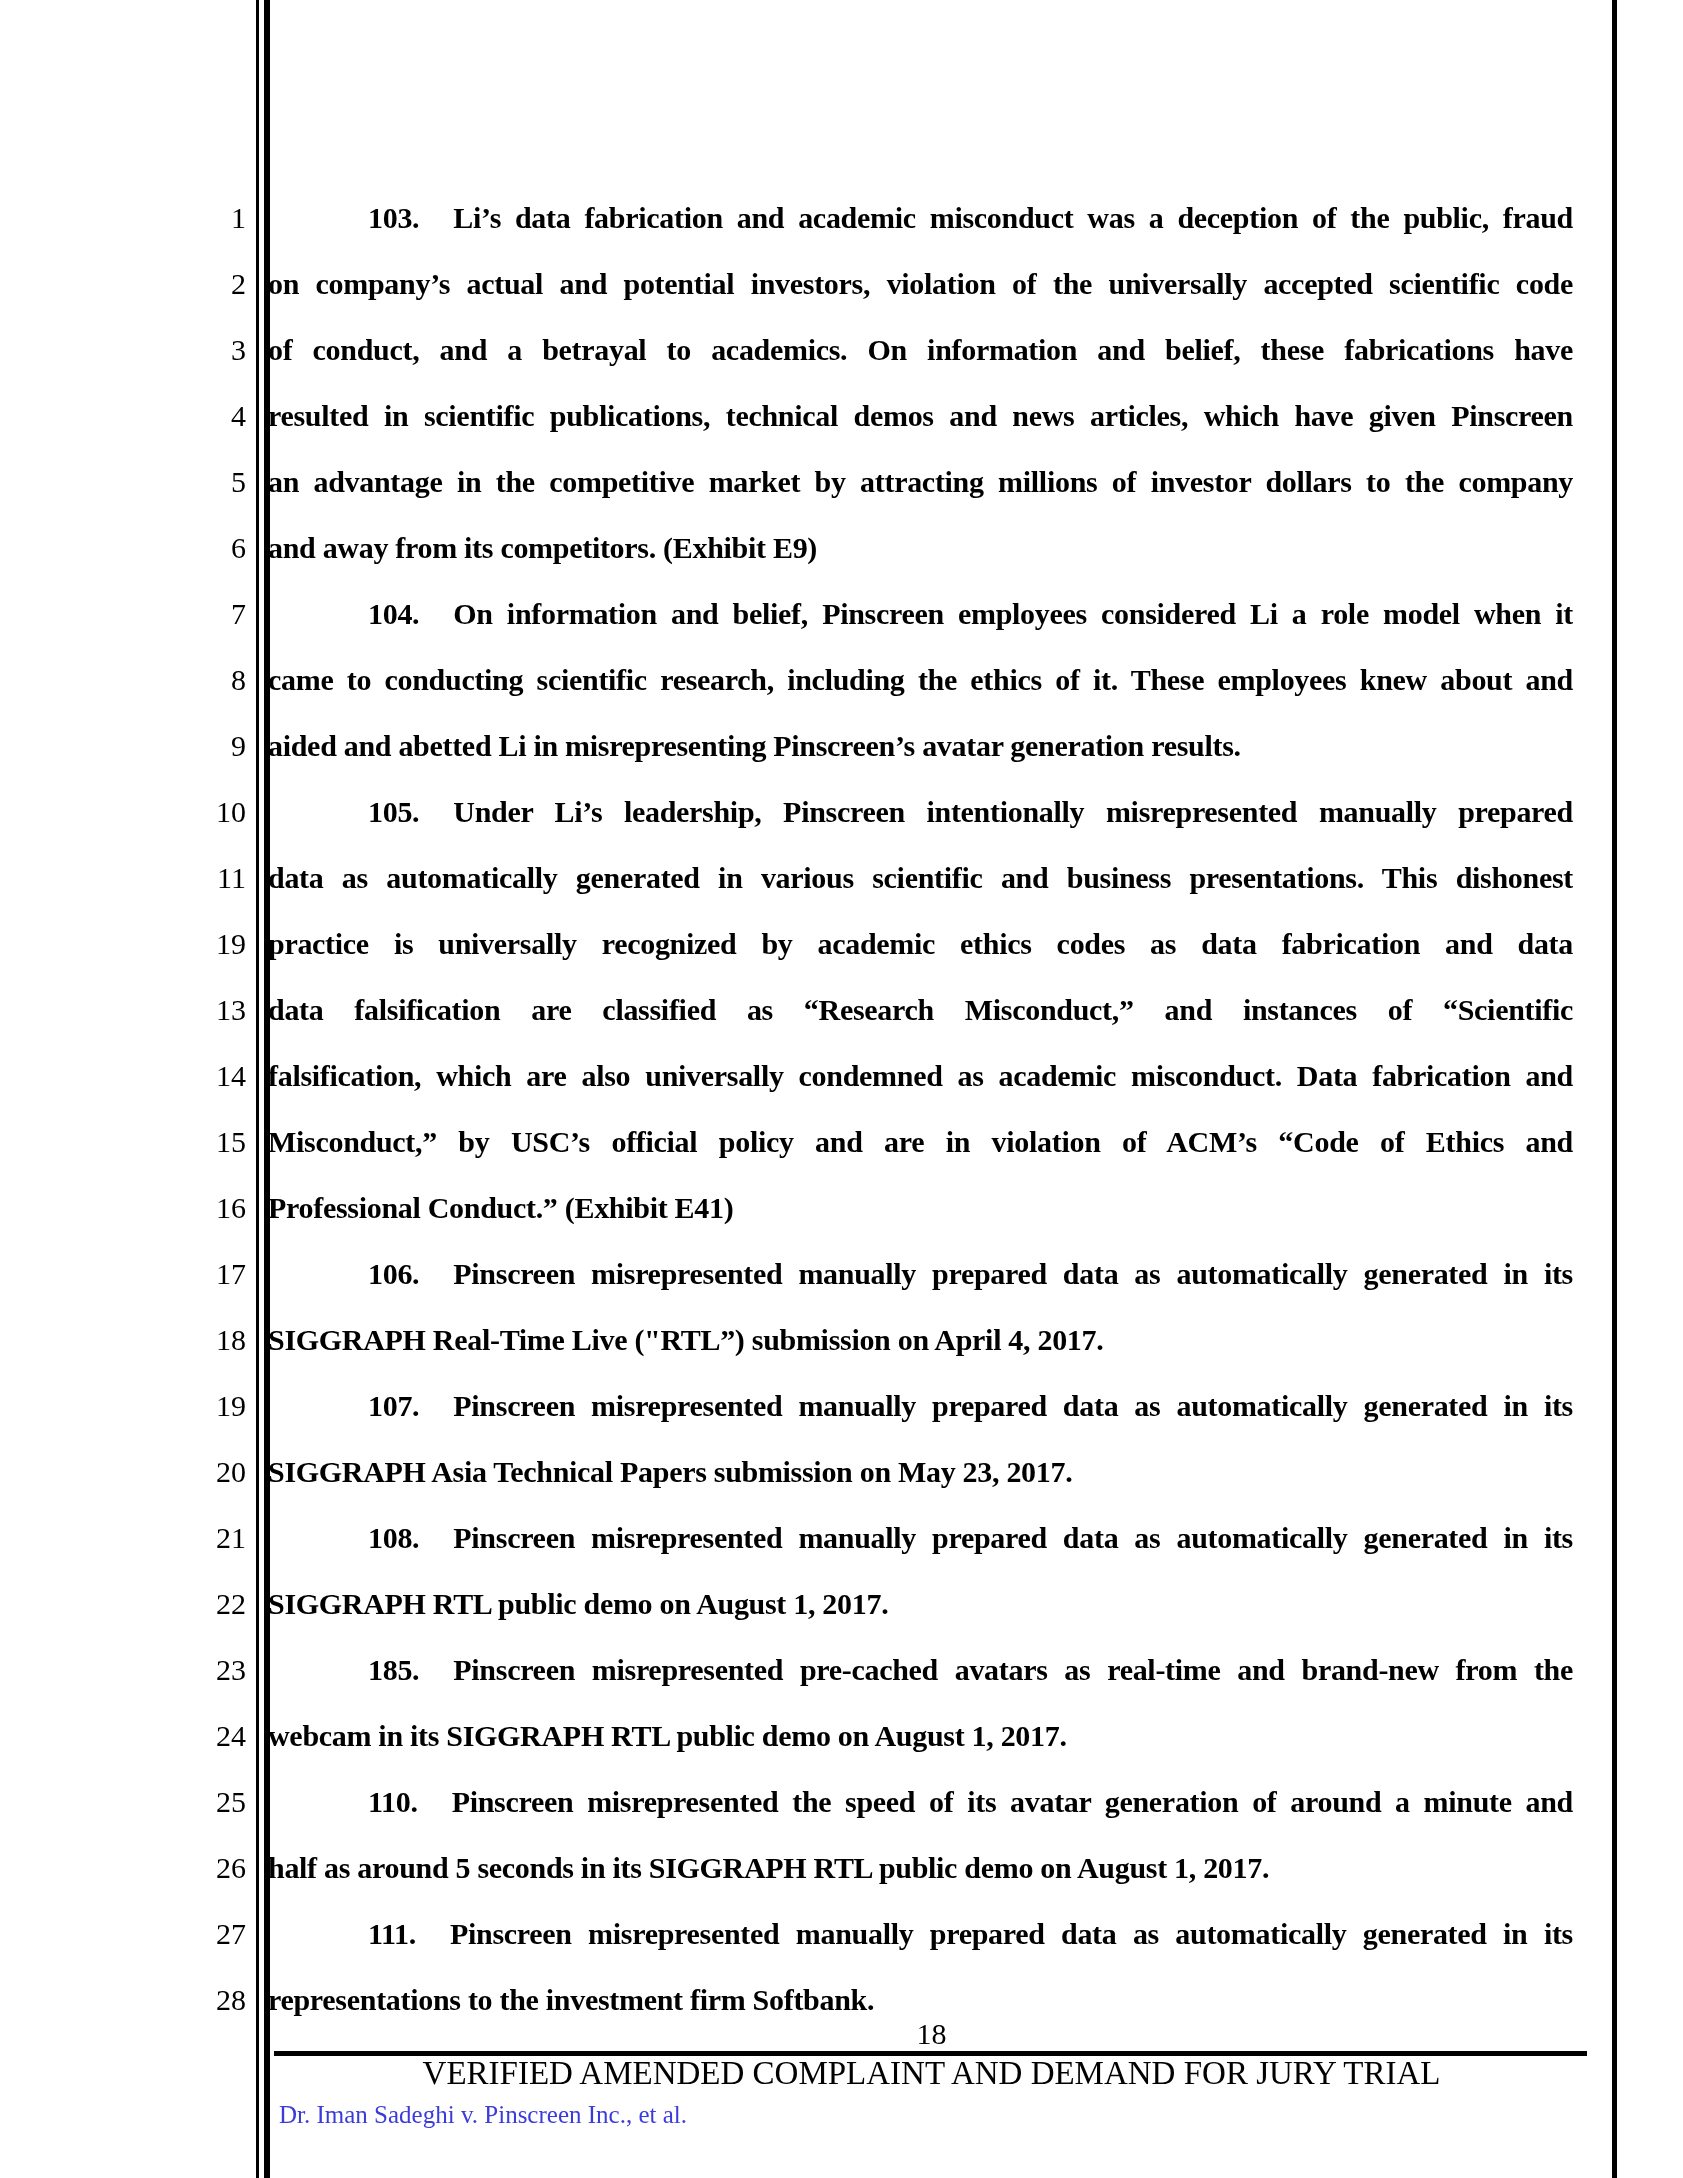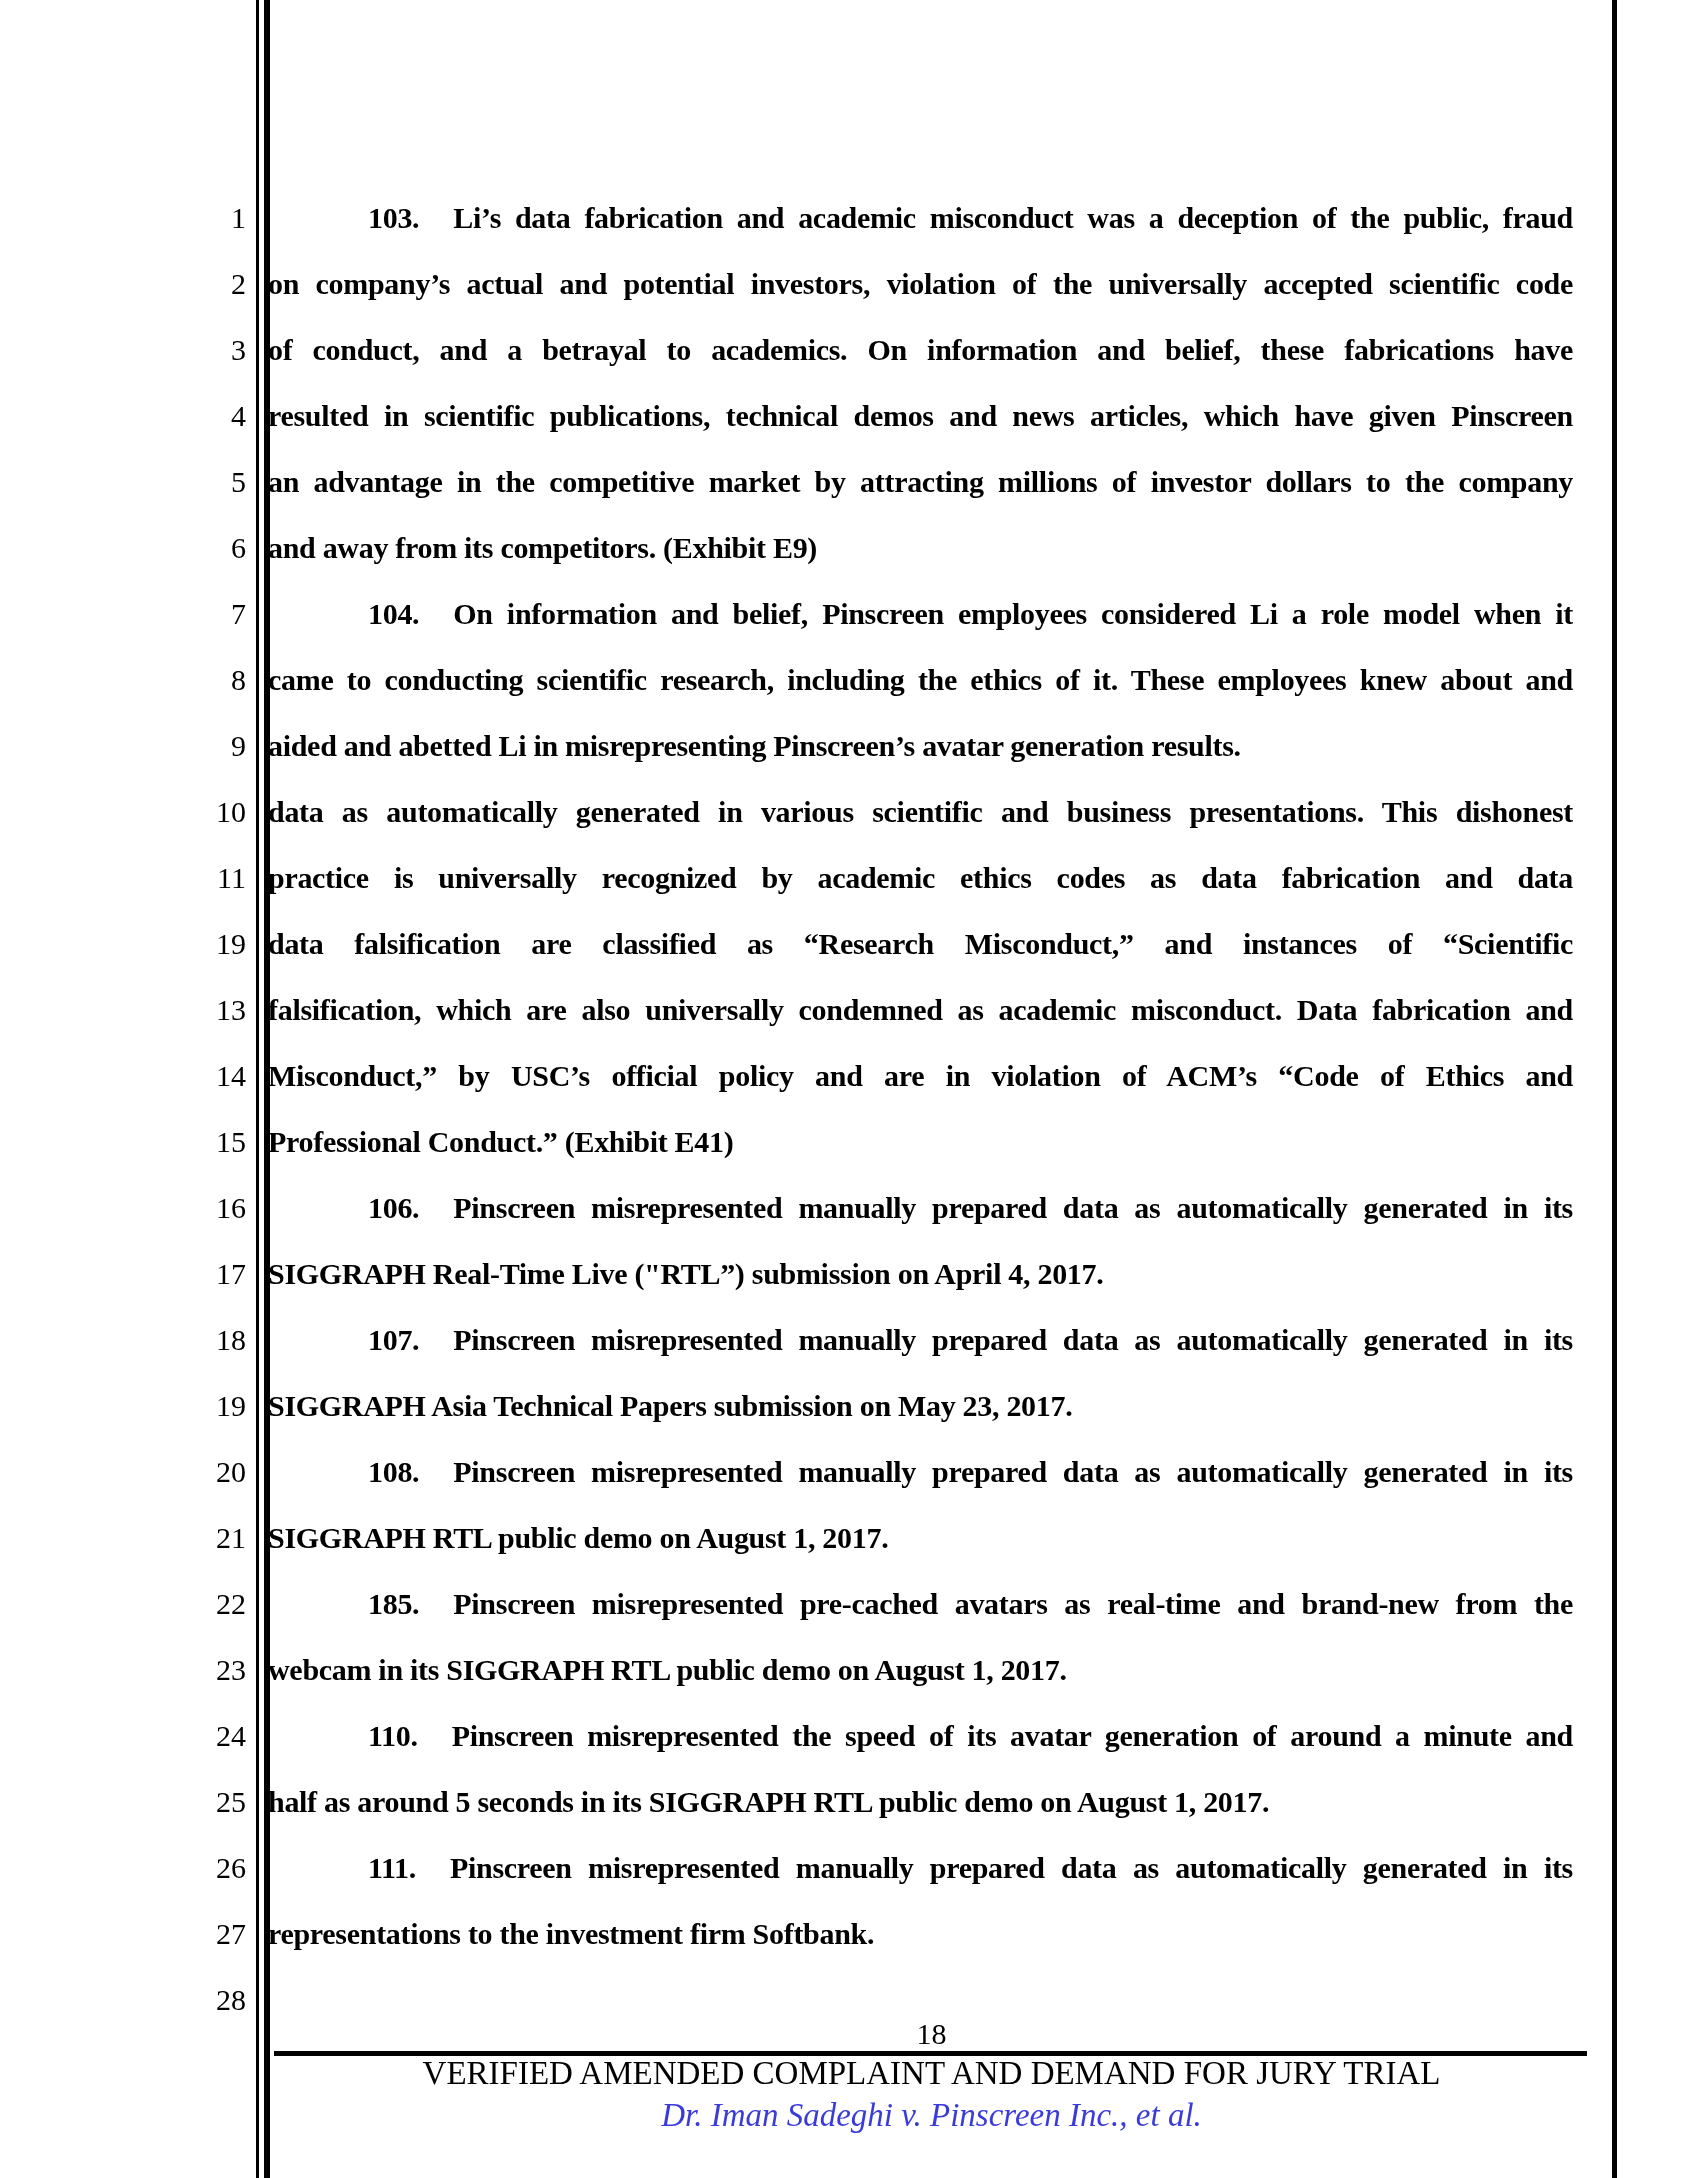--- a/index.html
+++ b/index.html
@@ -34,22 +34,22 @@
   #footer-rule {
     position:absolute; top:2051px; left:274px; width:1313px; height:5px;
     background:#000000;
   }
   #footer-title {
     position:absolute; top:2053px; left:279px; width:1305px;
     text-align:center; font-size:33px; line-height:40px;
   }
   #footer-caption {
     position:absolute; top:2093px; left:279px; width:1305px;
-    text-align:center; font-size:33px; line-height:44px;
-    font-style:italic; color:#3b3bdc;
+    text-align:left; font-size:25px; line-height:44px;
+    color:#3b3bdc;
   }
 </style>
 </head>
 <body>
 
 <div class="page">
 
   <div class="vrule" id="rule-left-outer"></div>
   <div class="vrule" id="rule-left-inner"></div>
   <div class="vrule" id="rule-right"></div>
@@ -88,20 +88,21 @@
   <div class="body-col">
     <div class="line j first"><span>103.</span><span class="ptab"></span><span>Li’s data fabrication and academic misconduct was a deception of the public, fraud</span></div>
     <div class="line j"><span>on company’s actual and potential investors, violation of the universally accepted scientific code</span></div>
     <div class="line j"><span>of conduct, and a betrayal to academics. On information and belief, these fabrications have</span></div>
     <div class="line j"><span>resulted in scientific publications, technical demos and news articles, which have given Pinscreen</span></div>
     <div class="line j"><span>an advantage in the competitive market by attracting millions of investor dollars to the company</span></div>
     <div class="line"><span>and away from its competitors. (Exhibit E9)</span></div>
     <div class="line j first"><span>104.</span><span class="ptab"></span><span>On information and belief, Pinscreen employees considered Li a role model when it</span></div>
     <div class="line j"><span>came to conducting scientific research, including the ethics of it. These employees knew about and</span></div>
     <div class="line"><span>aided and abetted Li in misrepresenting Pinscreen’s avatar generation results.</span></div>
+    <div class="line j first"><span>105.</span><span class="ptab"></span><span>Under Li’s leadership, Pinscreen intentionally misrepresented manually prepared</span></div>
     <div class="line j"><span>data as automatically generated in various scientific and business presentations. This dishonest</span></div>
     <div class="line j"><span>practice is universally recognized by academic ethics codes as data fabrication and data</span></div>
     <div class="line j"><span>data falsification are classified as “Research Misconduct,” and instances of “Scientific</span></div>
     <div class="line j"><span>falsification, which are also universally condemned as academic misconduct. Data fabrication and</span></div>
     <div class="line j"><span>Misconduct,” by USC’s official policy and are in violation of ACM’s “Code of Ethics and</span></div>
     <div class="line"><span>Professional Conduct.” (Exhibit E41)</span></div>
     <div class="line j first"><span>106.</span><span class="ptab"></span><span>Pinscreen misrepresented manually prepared data as automatically generated in its</span></div>
     <div class="line"><span>SIGGRAPH Real-Time Live ("RTL”) submission on April 4, 2017.</span></div>
     <div class="line j first"><span>107.</span><span class="ptab"></span><span>Pinscreen misrepresented manually prepared data as automatically generated in its</span></div>
     <div class="line"><span>SIGGRAPH Asia Technical Papers submission on May 23, 2017.</span></div>

